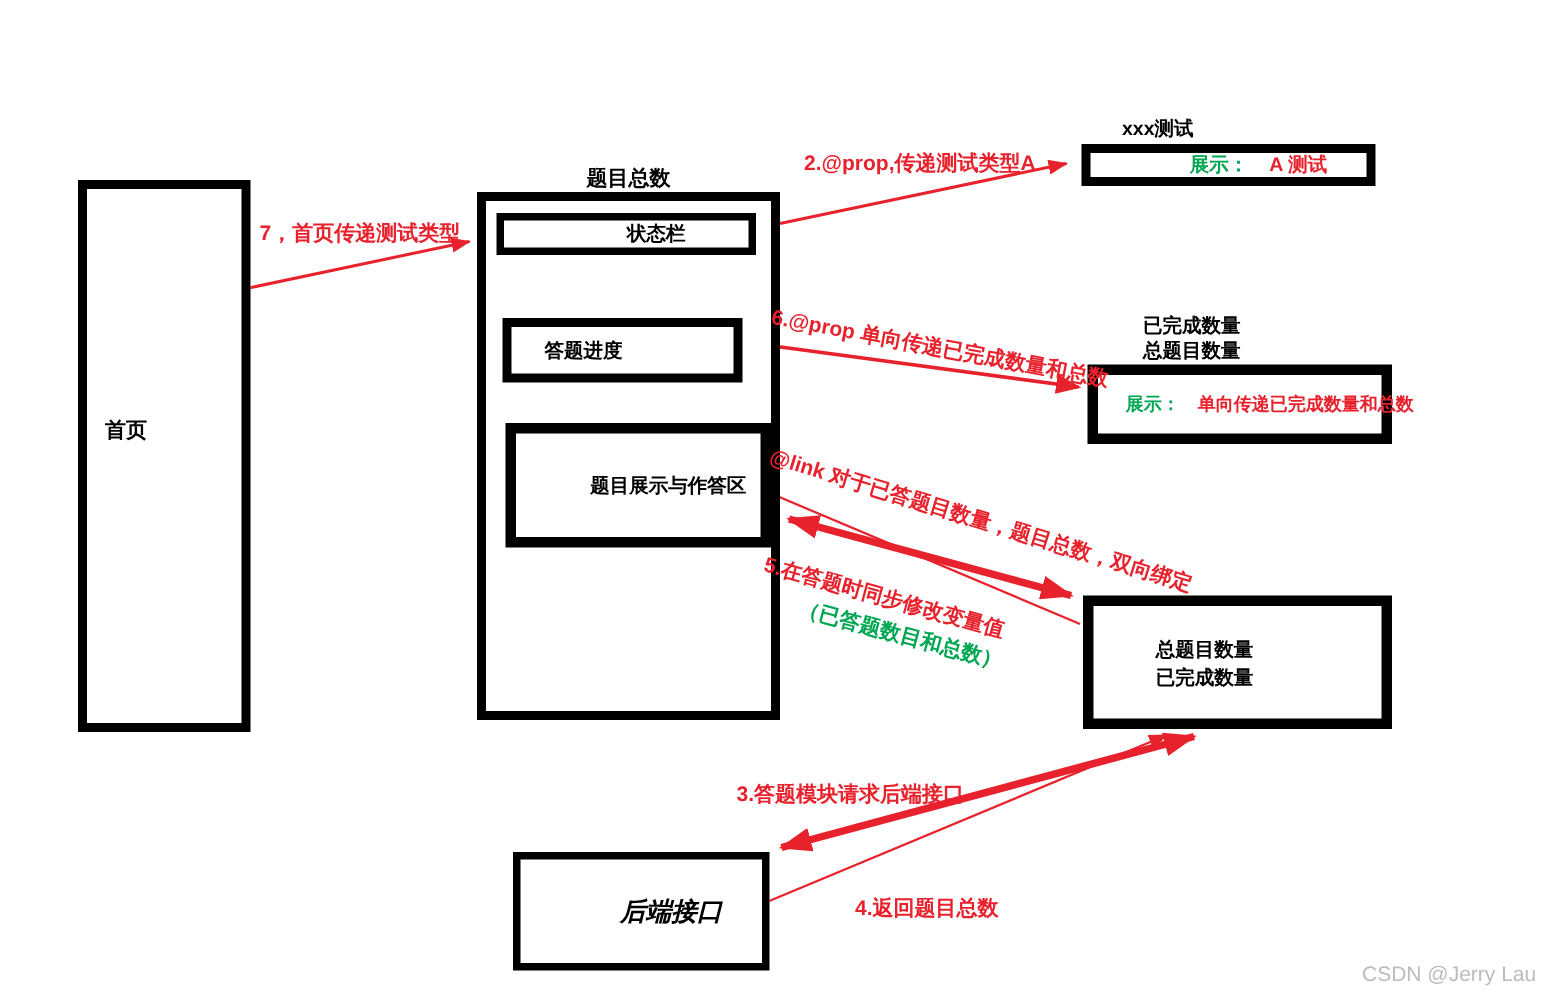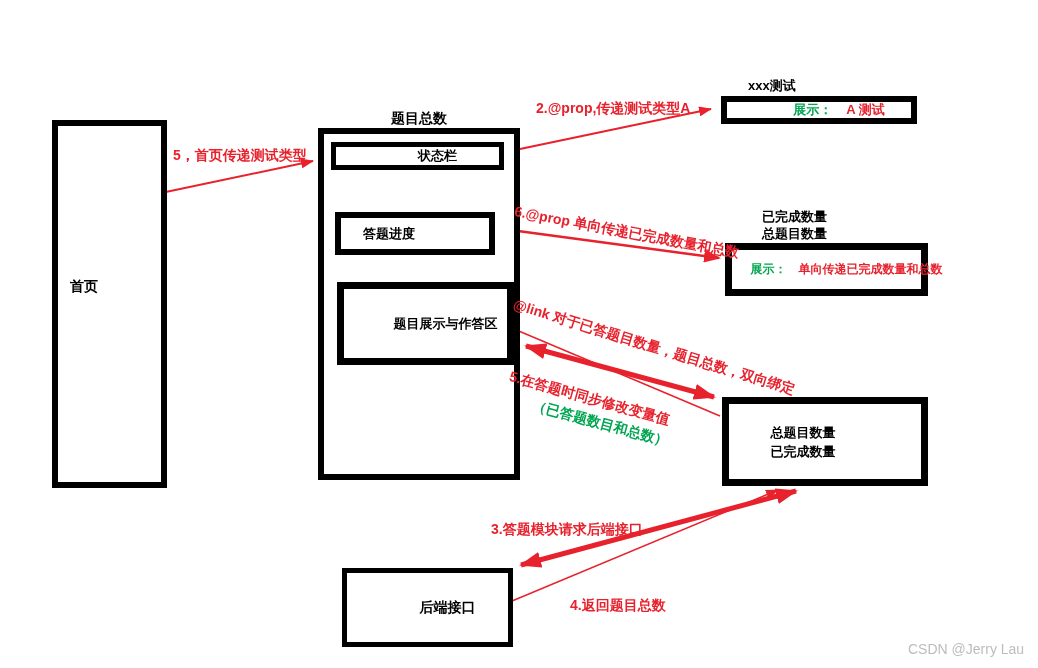--- a/index.html
+++ b/index.html
@@ -81,24 +81,24 @@
     <span class="lbl green" style="position:static;font-size:12px;">展示：</span>
     <span class="lbl red" style="position:static;font-size:12px;">单向传递已完成数量和总数</span>
   </div>
 
   <div class="node b-black" style="left:722px;top:397px;width:206px;height:89px;border-width:7px;display:flex;flex-direction:column;justify-content:center;align-items:center;padding-right:44px;">
     <span class="node-title" style="line-height:19px;">总题目数量</span>
     <span class="node-title" style="line-height:19px;">已完成数量</span>
   </div>
 
   <div class="node b-black center-flex" style="left:342px;top:568px;width:171px;height:79px;border-width:5px;">
-    <span class="lbl" style="position:static;font-size:14px;">后端接口</span>
+    <span class="lbl" style="position:static;font-size:17px;font-style:italic;">后端接口</span>
   </div>
 
-  <div class="edge-lbl" style="left:173px;top:147px;">5，首页传递测试类型</div>
+  <div class="edge-lbl" style="left:173px;top:147px;">7，首页传递测试类型</div>
   <div class="edge-lbl" style="left:536px;top:100px;">2.@prop,传递测试类型A</div>
   <div class="edge-lbl" style="left:516px;top:203px;transform:rotate(10.5deg);">6.@prop 单向传递已完成数量和总数</div>
   <div class="edge-lbl" style="left:516px;top:296px;transform:rotate(17deg);">@link 对于已答题目数量，题目总数，双向绑定</div>
   <div class="edge-lbl" style="left:512px;top:368px;transform:rotate(15.5deg);">5.在答题时同步修改变量值</div>
   <div class="edge-lbl green" style="left:535px;top:397px;transform:rotate(15deg);color:var(--c-green);">（已答题数目和总数）</div>
   <div class="edge-lbl" style="left:491px;top:521px;">3.答题模块请求后端接口</div>
   <div class="edge-lbl" style="left:570px;top:597px;">4.返回题目总数</div>
 
   <div class="watermark">CSDN @Jerry Lau</div>
 

